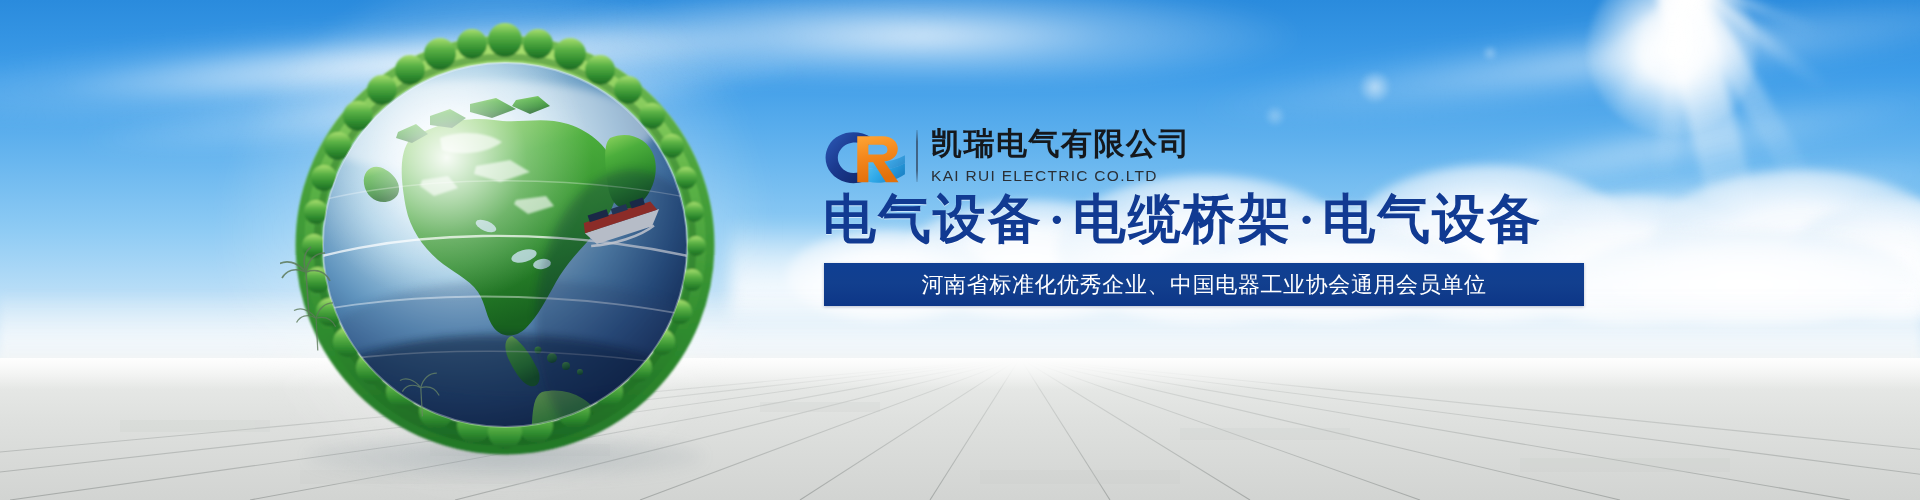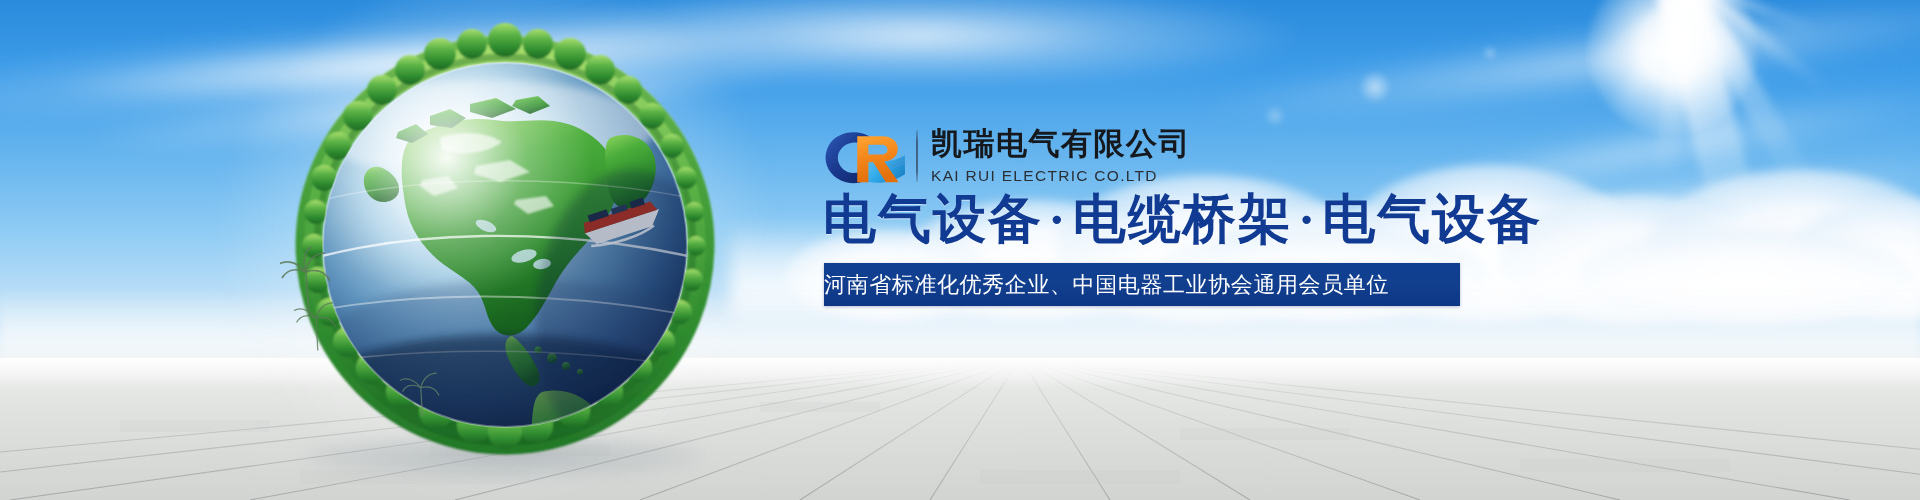--- a/index.html
+++ b/index.html
@@ -200,23 +200,23 @@
     font-family:"DejaVu Serif","Liberation Serif",serif;
     font-size:53px; font-weight:700;
     color:#113a92;
     letter-spacing:2px; white-space:nowrap;
     text-shadow:0 1px 0 rgba(255,255,255,.55);
   }
   .headline .dot { padding:0 6px; font-size:45px; vertical-align:2px; }
 
   .subbar {
     position:absolute; left:2px; top:263px;
-    width:636px; height:43px;
+    width:760px; height:43px;
     background:linear-gradient(to bottom,#0f3f93 0%,#123f8e 48%,#0d3687 100%);
-    display:flex; align-items:center; justify-content:flex-start;
+    display:flex; align-items:center; justify-content:center;
     box-shadow:0 1px 3px rgba(20,40,90,.28);
   }
   .subbar-text {
     font-family:"DejaVu Sans","Liberation Sans",sans-serif;
     font-size:22px; font-weight:400; color:#ffffff;
     letter-spacing:.6px; white-space:nowrap;
   }
 </style>
 </head>
 <body>

